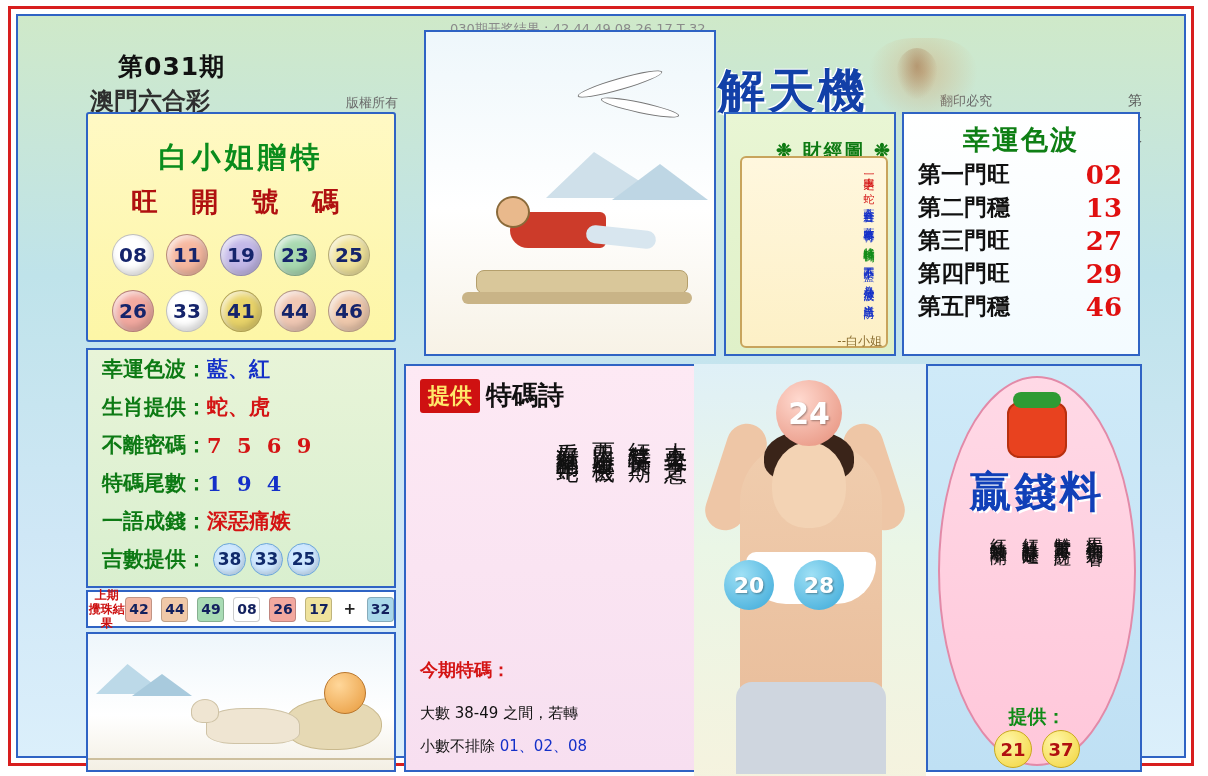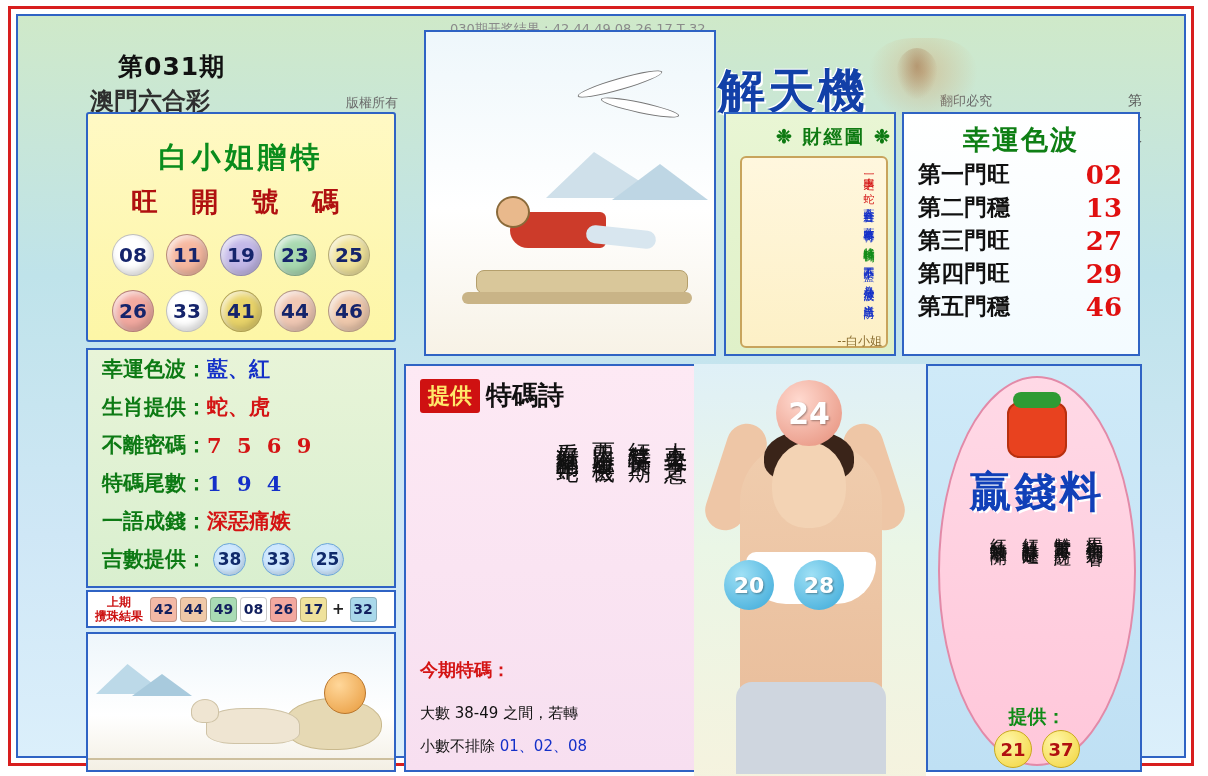--- a/index.html
+++ b/index.html
@@ -83,37 +83,37 @@
   .p-info{
     position:absolute;left:68px;top:332px;width:310px;height:240px;
     background:linear-gradient(180deg,#e8f4d8,#d9efcf);
     border:2px solid #2f63c4;box-sizing:border-box;
   }
   .row{height:38px;display:flex;align-items:center;padding-left:14px;font-size:21px;}
   .lbl{color:#0d7a14;font-weight:bold;font-family:"DejaVu Serif","Liberation Serif",serif;}
   .val-red{color:#d41414;font-weight:bold;font-family:"DejaVu Serif","Liberation Serif",serif;}
   .val-blue{color:#1430c8;font-weight:bold;font-family:"DejaVu Serif","Liberation Serif",serif;}
   .digits{letter-spacing:4px;}
-  .minib{display:inline-flex;gap:16px;margin-left:6px;}
+  .minib{display:inline-flex;gap:4px;margin-left:6px;}
   .miniball{
     width:31px;height:31px;border-radius:50%;background:#cfe8ff;border:1px solid #6aa5d8;
     display:flex;align-items:center;justify-content:center;font-size:17px;color:#102a6b;font-weight:bold;
     box-shadow:inset -2px -3px 5px rgba(0,0,0,.15);
   }
 
   
   .p-prev{
     position:absolute;left:68px;top:574px;width:310px;height:38px;
     background:#ffffff;border:2px solid #2f63c4;box-sizing:border-box;
     display:flex;align-items:center;
   }
   .prev-label{
     width:62px;font-size:12px;color:#cc1111;font-weight:bold;line-height:14px;text-align:center;
   }
-  .prev-nums{display:flex;align-items:center;gap:3px;}
+  .prev-nums{display:flex;align-items:center;gap:9px;}
   .pn{
     width:25px;height:23px;border-radius:4px;display:flex;align-items:center;justify-content:center;
     font-size:14px;font-weight:bold;color:#12205e;border:1px solid rgba(0,0,0,.2);
   }
   .plus{font-size:15px;color:#222;font-weight:bold;padding:0 2px;}
 
   
   .p-pic{
     position:absolute;left:68px;top:616px;width:310px;height:140px;
     background:linear-gradient(180deg,#eef6fb 0%,#ffffff 60%,#f3efe4 100%);
@@ -155,21 +155,21 @@
   .logpic{position:absolute;left:50px;top:238px;width:210px;height:22px;background:#d9c79a;border-radius:8px;border:1px solid #b49f6c;}
   .logpic2{position:absolute;left:36px;top:260px;width:230px;height:12px;background:#c9b487;border-radius:6px;}
 
   
   .p-cj{
     position:absolute;left:706px;top:96px;width:172px;height:244px;
     background:linear-gradient(180deg,#e9f6d4,#dff0c8);
     border:2px solid #2f63c4;box-sizing:border-box;
   }
   .cj-title{
-    text-align:center;margin-top:10px;font-size:19px;font-weight:bold;color:#0e7a12;
+    text-align:center;margin-top:24px;font-size:19px;font-weight:bold;color:#0e7a12;
     font-family:"DejaVu Serif","Liberation Serif",serif;letter-spacing:2px;padding-left:48px;
   }
   .scroll{
     position:absolute;left:14px;top:42px;width:144px;height:188px;
     background:linear-gradient(180deg,#fff7de,#fdf0c6);
     border:2px solid #c8a45c;border-radius:6px;
   }
   .scroll .vtext{
     position:absolute;top:10px;right:10px;height:150px;
     writing-mode:vertical-rl;text-orientation:upright;

